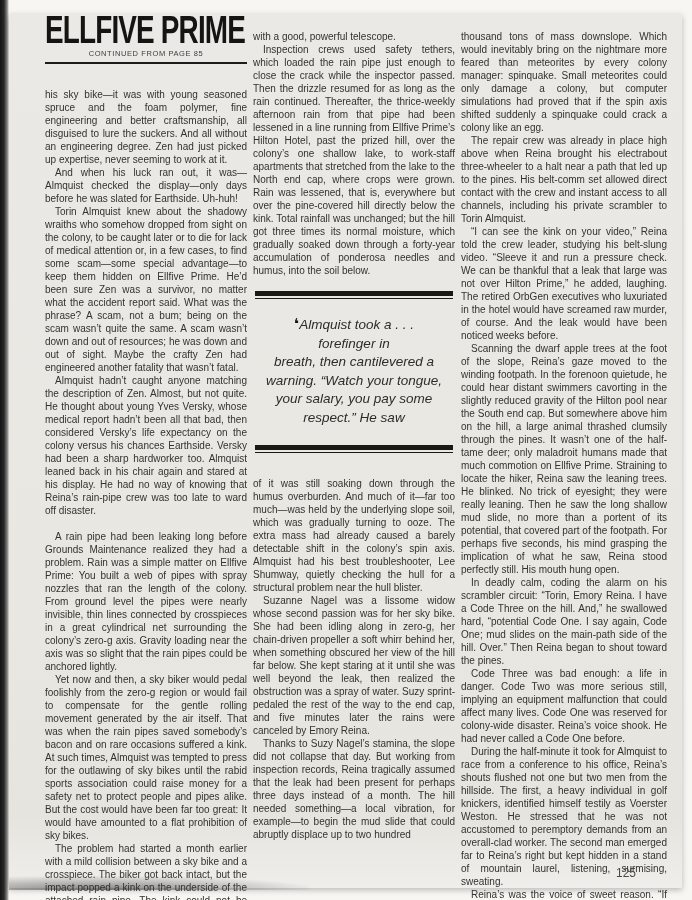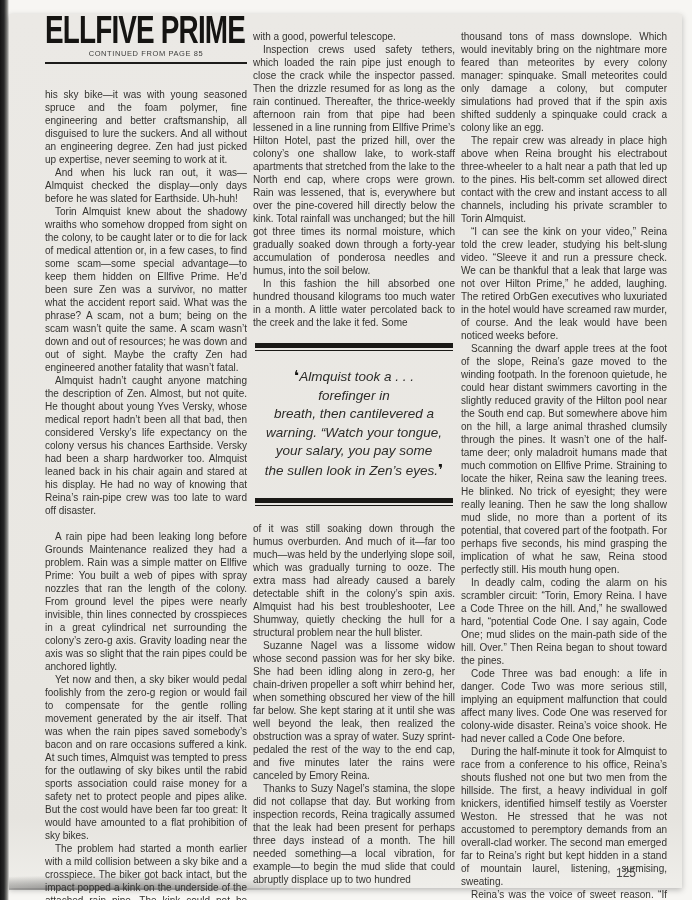--- a/index.html
+++ b/index.html
@@ -32,21 +32,21 @@
     margin-top:3px;font-size:7.5px;letter-spacing:.6px;color:#3c3c3a;text-align:center;
   }
   .head-rule{margin-top:4px;border-top:2.5px solid #1d1c1a;}
   .col{position:absolute;font-size:10px;line-height:13px;color:#33322f;text-align:justify;}
   .col p{margin:0;text-indent:10px;}
   .col p.cont{text-indent:0;}
   .col p.sectbreak{margin-top:13px;}
   .col1{left:36px;top:74px;width:202px;}
   .col2{left:244px;top:16px;width:202px;}
   .col3{left:452px;top:16px;width:206px;}
-  .pullquote{margin:14px 2px 16px 2px;}
+  .pullquote{margin:14px 2px 24px 2px;}
   .pq-rule{height:8px;background:linear-gradient(#1a1916 0,#1a1916 5px,rgba(0,0,0,0) 5px,rgba(0,0,0,0) 7px,#1a1916 7px,#1a1916 8px);}
   .pq-body{
     padding:16px 0 18px 0;text-align:center;font-style:italic;
     font-size:13.5px;line-height:18.5px;color:#2d2c29;
   }
   .pq-line{display:block;}
   .pq-mark{font-style:normal;font-weight:bold;font-size:15px;color:#141311;font-family:"DejaVu Sans",sans-serif;}
   .folio{position:absolute;right:46px;bottom:8px;font-size:12px;color:#4a4947;}
 </style>
 </head>
@@ -68,31 +68,30 @@
     <p>Torin Almquist knew about the shadowy wraiths who somehow dropped from sight on the colony, to be caught later or to die for lack of medical attention or, in a few cases, to find some scam—some special advantage—to keep them hidden on Ellfive Prime. He’d been sure Zen was a survivor, no matter what the accident report said. What was the phrase? A scam, not a bum; being on the scam wasn’t quite the same. A scam wasn’t down and out of resources; he was down and out of sight. Maybe the crafty Zen had engineered another fatality that wasn’t fatal.</p>
     <p>Almquist hadn’t caught anyone matching the description of Zen. Almost, but not quite. He thought about young Yves Versky, whose medical report hadn’t been all that bad, then considered Versky’s life expectancy on the colony versus his chances Earthside. Versky had been a sharp hardworker too. Almquist leaned back in his chair again and stared at his display. He had no way of knowing that Reina’s rain-pipe crew was too late to ward off disaster.</p>
     <p class="sectbreak">A rain pipe had been leaking long before Grounds Maintenance realized they had a problem. Rain was a simple matter on Ellfive Prime: You built a web of pipes with spray nozzles that ran the length of the colony. From ground level the pipes were nearly invisible, thin lines connected by crosspieces in a great cylindrical net surrounding the colony’s zero-g axis. Gravity loading near the axis was so slight that the rain pipes could be anchored lightly.</p>
     <p>Yet now and then, a sky biker would pedal foolishly from the zero-g region or would fail to compensate for the gentle rolling movement generated by the air itself. That was when the rain pipes saved somebody’s bacon and on rare occasions suffered a kink. At such times, Almquist was tempted to press for the outlawing of sky bikes until the rabid sports association could raise money for a safety net to protect people and pipes alike. But the cost would have been far too great: It would have amounted to a flat prohibition of sky bikes.</p>
     <p>The problem had started a month earlier with a mild collision between a sky bike and a crosspiece. The biker got back intact, but the impact popped a kink on the underside of the attached rain pipe. The kink could not be seen from the colony’s axis. It might possibly have been spotted from floor level</p>
   </div>
 
   <div class="col col2">
     <p class="cont">with a good, powerful telescope.</p>
     <p>Inspection crews used safety tethers, which loaded the rain pipe just enough to close the crack while the inspector passed. Then the drizzle resumed for as long as the rain continued. Thereafter, the thrice-weekly afternoon rain from that pipe had been lessened in a line running from Ellfive Prime’s Hilton Hotel, past the prized hill, over the colony’s one shallow lake, to work-staff apartments that stretched from the lake to the North end cap, where crops were grown. Rain was lessened, that is, everywhere but over the pine-covered hill directly below the kink. Total rainfall was unchanged; but the hill got three times its normal moisture, which gradually soaked down through a forty-year accumulation of ponderosa needles and humus, into the soil below.</p>
-    <p>In this fashion the hill absorbed one hundred thousand kilograms too much water in a month. A little water percolated back to the creek and the lake it fed. Some</p>
 
     <div class="pullquote">
       <div class="pq-rule"></div>
       <div class="pq-body">
         <span class="pq-line"><span class="pq-mark">❛</span><span>Almquist took a . . .</span></span>
         <span class="pq-line">forefinger in</span>
         <span class="pq-line">breath, then cantilevered a</span>
         <span class="pq-line">warning. “Watch your tongue,</span>
         <span class="pq-line">your salary, you pay some</span>
-        <span class="pq-line"><span>the sullen look in Zen’s eyes.</span><span class="pq-mark">❜</span></span>
+        <span class="pq-line">respect.” He saw</span>
       </div>
       <div class="pq-rule"></div>
     </div>
 
     <p class="cont">of it was still soaking down through the humus overburden. And much of it—far too much—was held by the underlying slope soil, which was gradually turning to ooze. The extra mass had already caused a barely detectable shift in the colony’s spin axis. Almquist had his best troubleshooter, Lee Shumway, quietly checking the hull for a structural problem near the hull blister.</p>
     <p>Suzanne Nagel was a lissome widow whose second passion was for her sky bike. She had been idling along in zero-g, her chain-driven propeller a soft whirr behind her, when something obscured her view of the hill far below. She kept staring at it until she was well beyond the leak, then realized the obstruction was a spray of water. Suzy sprint-pedaled the rest of the way to the end cap, and five minutes later the rains were canceled by Emory Reina.</p>
     <p>Thanks to Suzy Nagel’s stamina, the slope did not collapse that day. But working from inspection records, Reina tragically assumed that the leak had been present for perhaps three days instead of a month. The hill needed something—a local vibration, for example—to begin the mud slide that could abruptly displace up to two hundred</p>
   </div>
 
   <div class="col col3">

